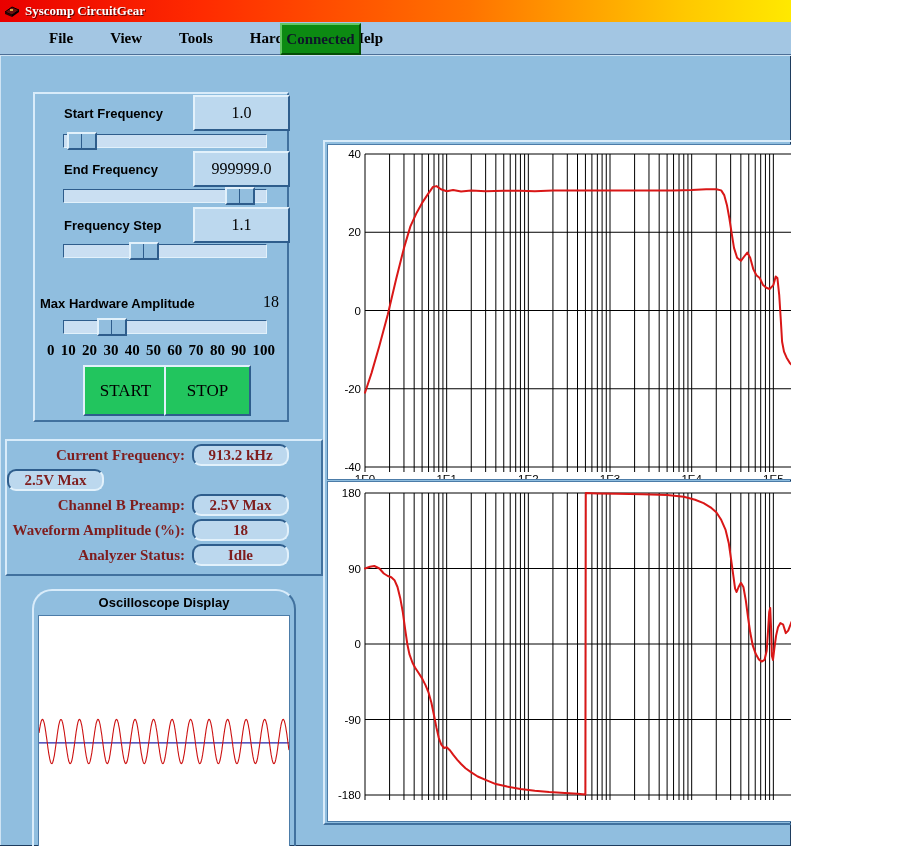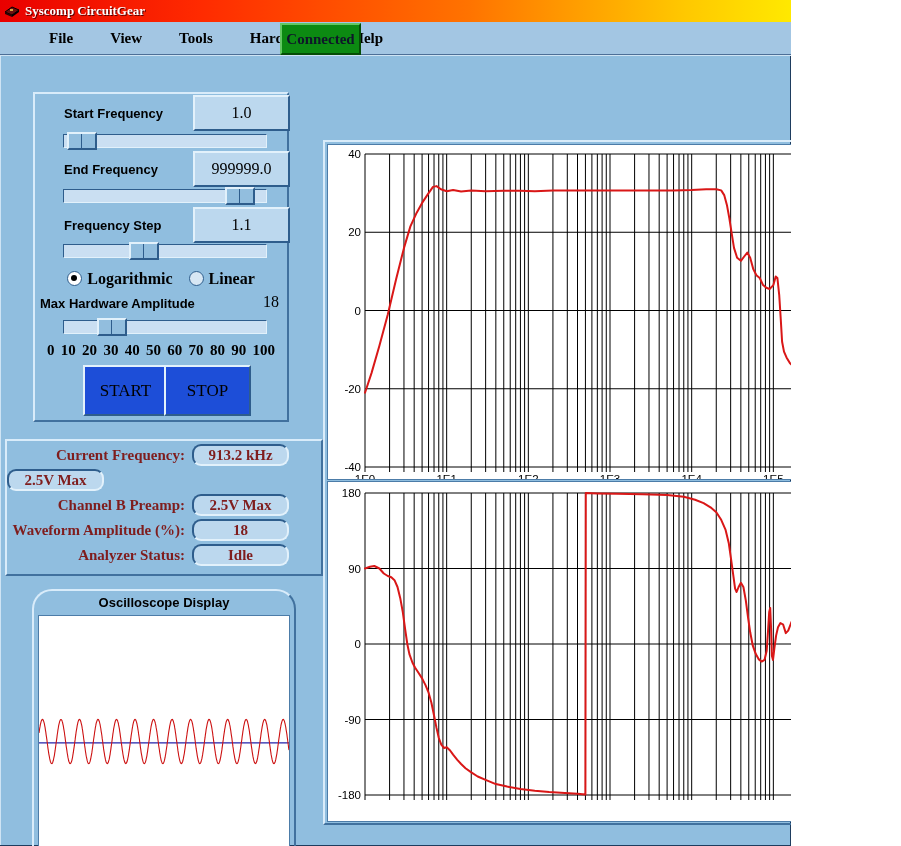--- a/index.html
+++ b/index.html
@@ -36,21 +36,21 @@
   .slider{position:absolute;left:28px;width:202px;height:12px;background:#cadff2;
     border:1px solid;border-color:#2e5d8c #e2f1fb #e2f1fb #2e5d8c;}
   .thumb{position:absolute;top:-3px;left:1px;width:26px;height:14px;background:#92bede;
     border:2px solid;border-color:#e2f1fb #2e5d8c #2e5d8c #e2f1fb;}
   .thumb::before{content:"";position:absolute;left:12px;top:0;width:1px;height:14px;background:#2e5d8c;}
   .radio{display:inline-block;width:13px;height:13px;border-radius:50%;background:#d7e7f4;
     border:1px solid #2e5d8c;position:relative;vertical-align:-2px;}
   .radio.selected{background:#ffffff;}
   .radio.selected::after{content:"";position:absolute;left:3px;top:3px;width:6px;height:6px;border-radius:50%;background:#000;}
   .radio-lab{font:bold 16px "Liberation Serif",serif;color:#000;margin-left:5px;}
-  .big-btn{position:absolute;top:271px;height:47px;background:#1d4ed8;border:2px solid;
+  .big-btn{position:absolute;top:271px;height:47px;background:#22c55e;border:2px solid;
     border-color:#e2f1fb #2e5d8c #2e5d8c #e2f1fb;display:flex;align-items:center;justify-content:center;
     font:17px "Liberation Serif",serif;color:#000;}
   
   #ctl-frame{left:33px;top:60px;width:252px;height:326px;}
   #amp-scale{position:absolute;left:12px;top:248px;width:228px;display:flex;justify-content:space-between;
     font:bold 15px "Liberation Serif",serif;color:#000;}
   #radio-row{position:absolute;left:0;top:176px;width:100%;display:flex;justify-content:center;gap:16px;align-items:center;}
   #amp-value{position:absolute;left:216px;top:199px;width:40px;text-align:center;font:16px "Liberation Serif",serif;}
   
   #status-frame{left:5px;top:407px;width:314px;height:133px;}
@@ -119,24 +119,20 @@
     <div class="slider" style="top:95px;">
       <div class="thumb" style="left: 161px;"></div>
     </div>
 
     <span class="ctl-label" style="left:29px;top:124px;">Frequency Step</span>
     <div class="valbox raised" style="top:113px;">1.1</div>
     <div class="slider" style="top:150px;">
       <div class="thumb" style="left: 65px;"></div>
     </div>
 
-    <div id="radio-row">
-        <span><span class="radio selected"></span><span class="radio-lab">Logarithmic</span></span>
-        <span><span class="radio"></span><span class="radio-lab">Linear</span></span>
-      </div>
 
     <span class="ctl-label" style="left:5px;top:202px;">Max Hardware Amplitude</span>
     <span id="amp-value">18</span>
     <div class="slider" style="top:226px;">
       <div class="thumb" style="left: 33px;"></div>
     </div>
     <div id="amp-scale">
         <span>0</span>
         <span>10</span>
         <span>20</span>

